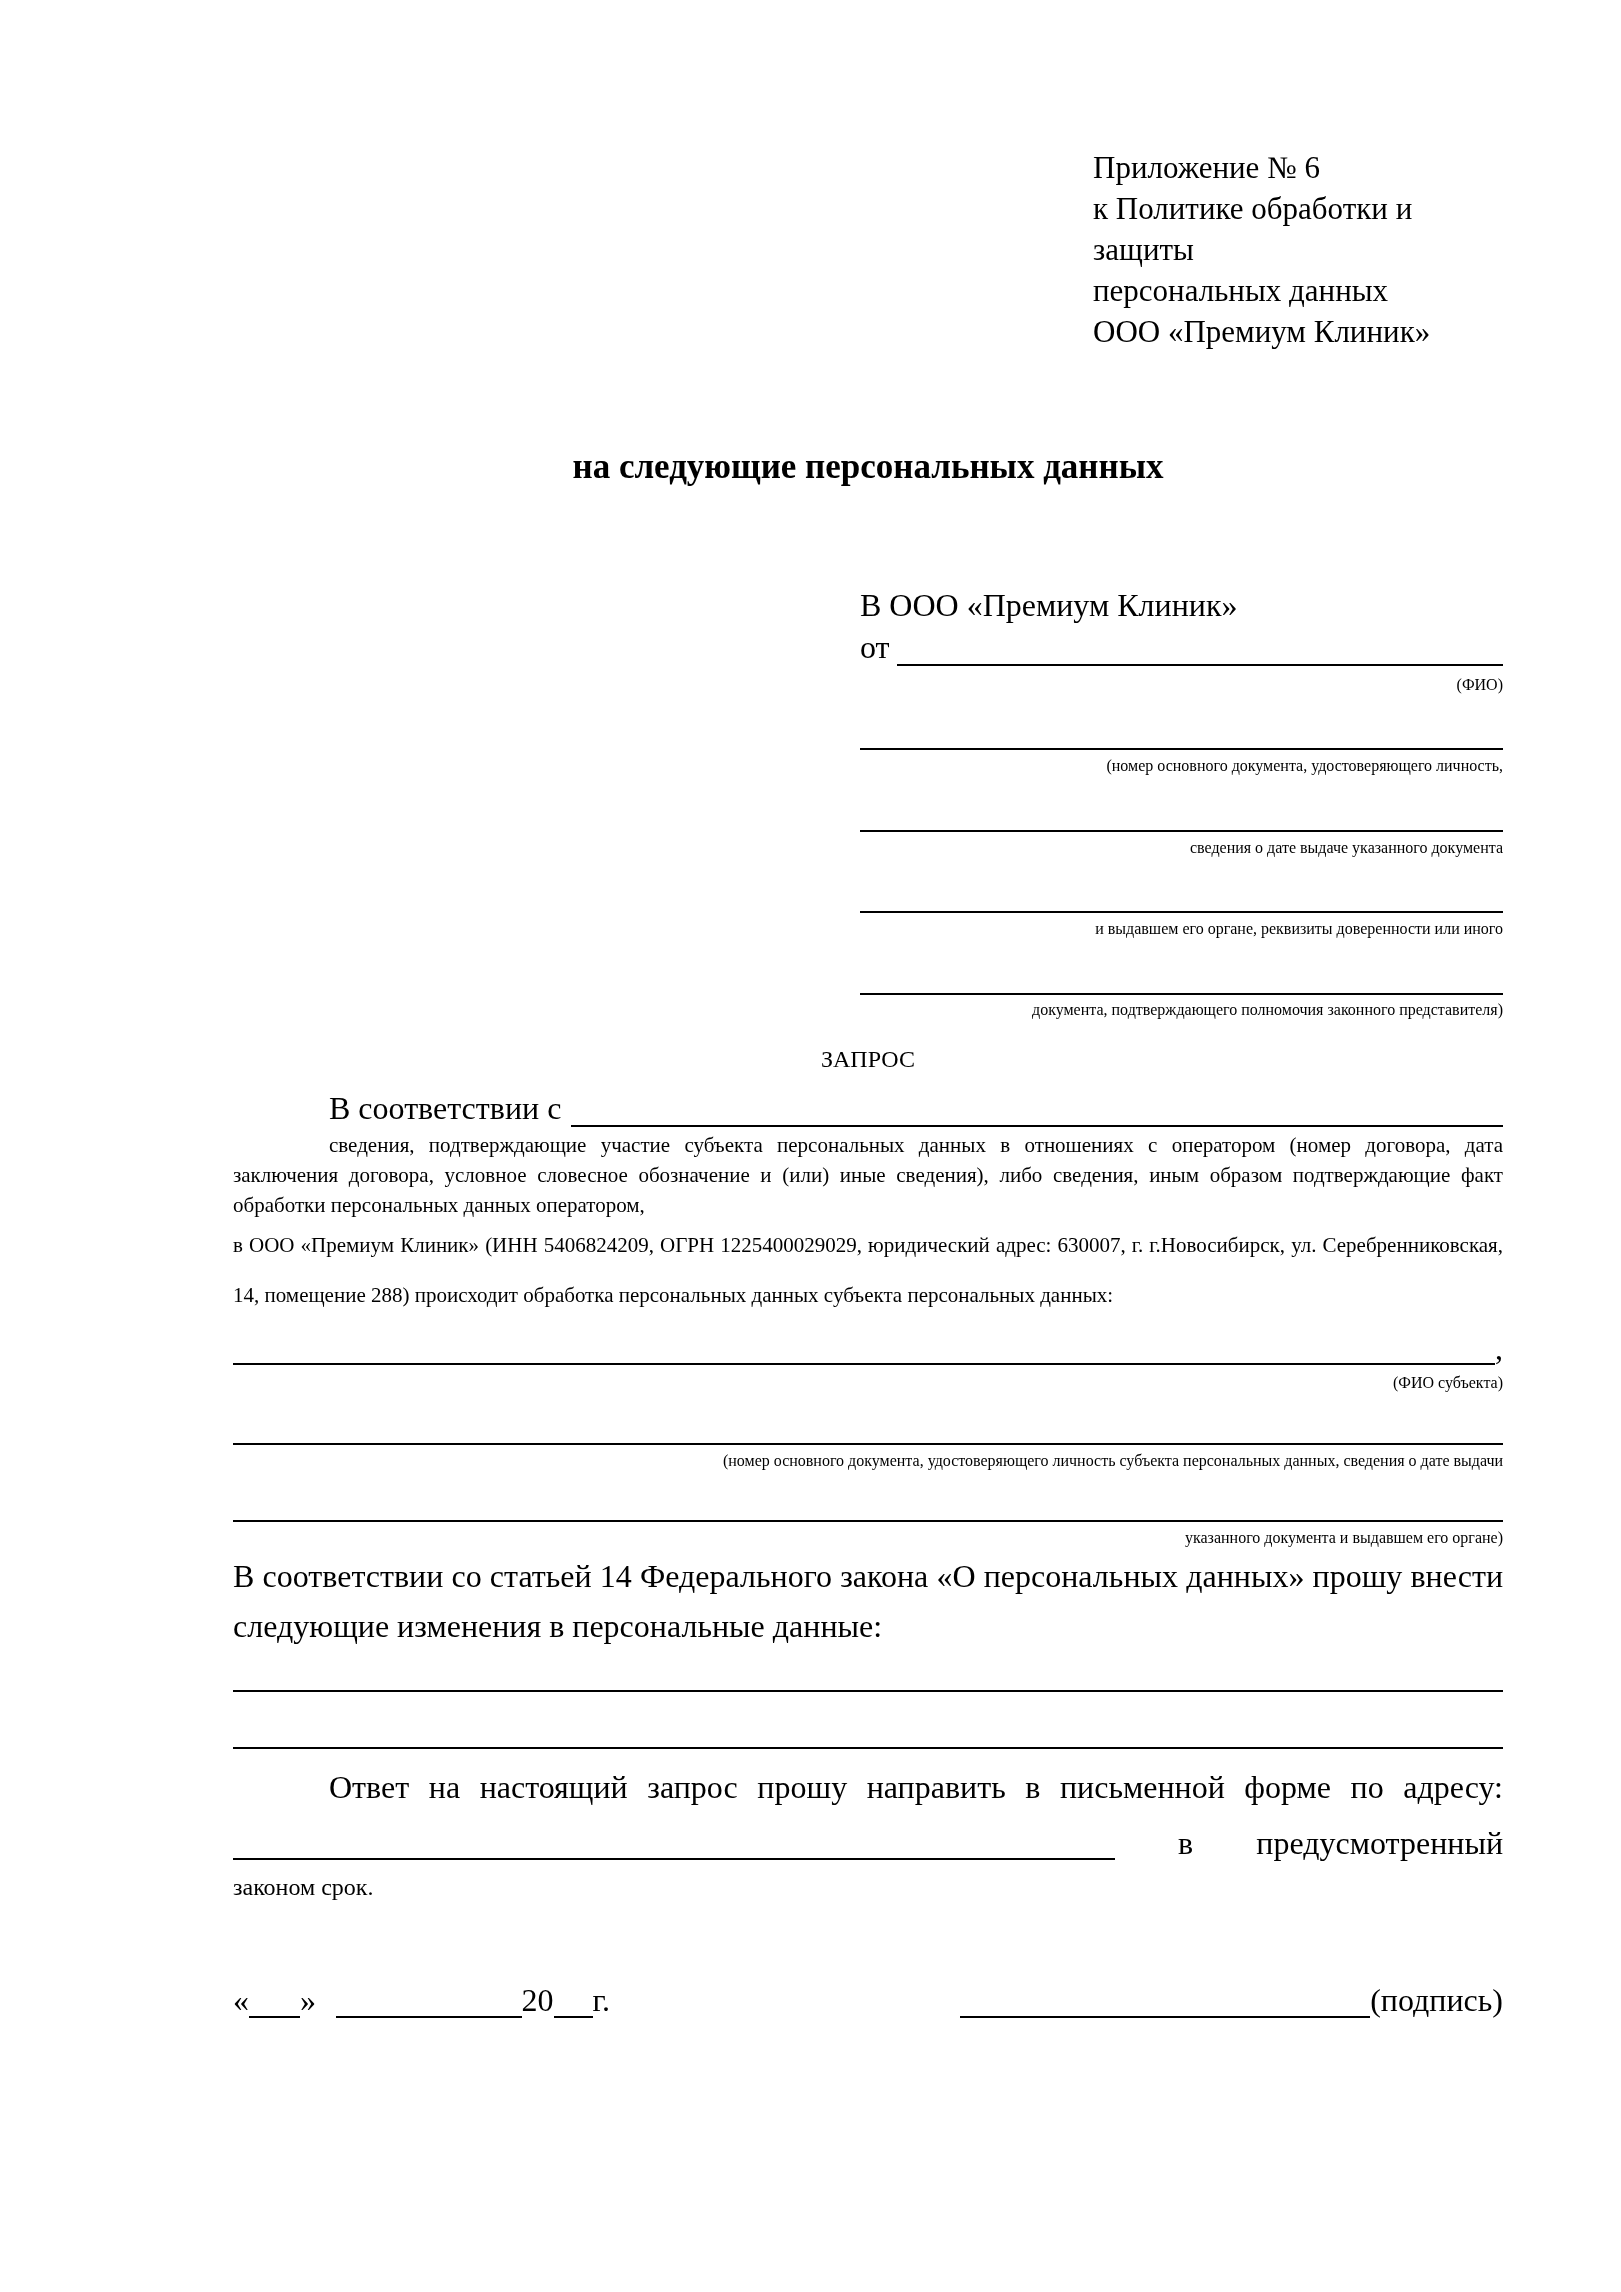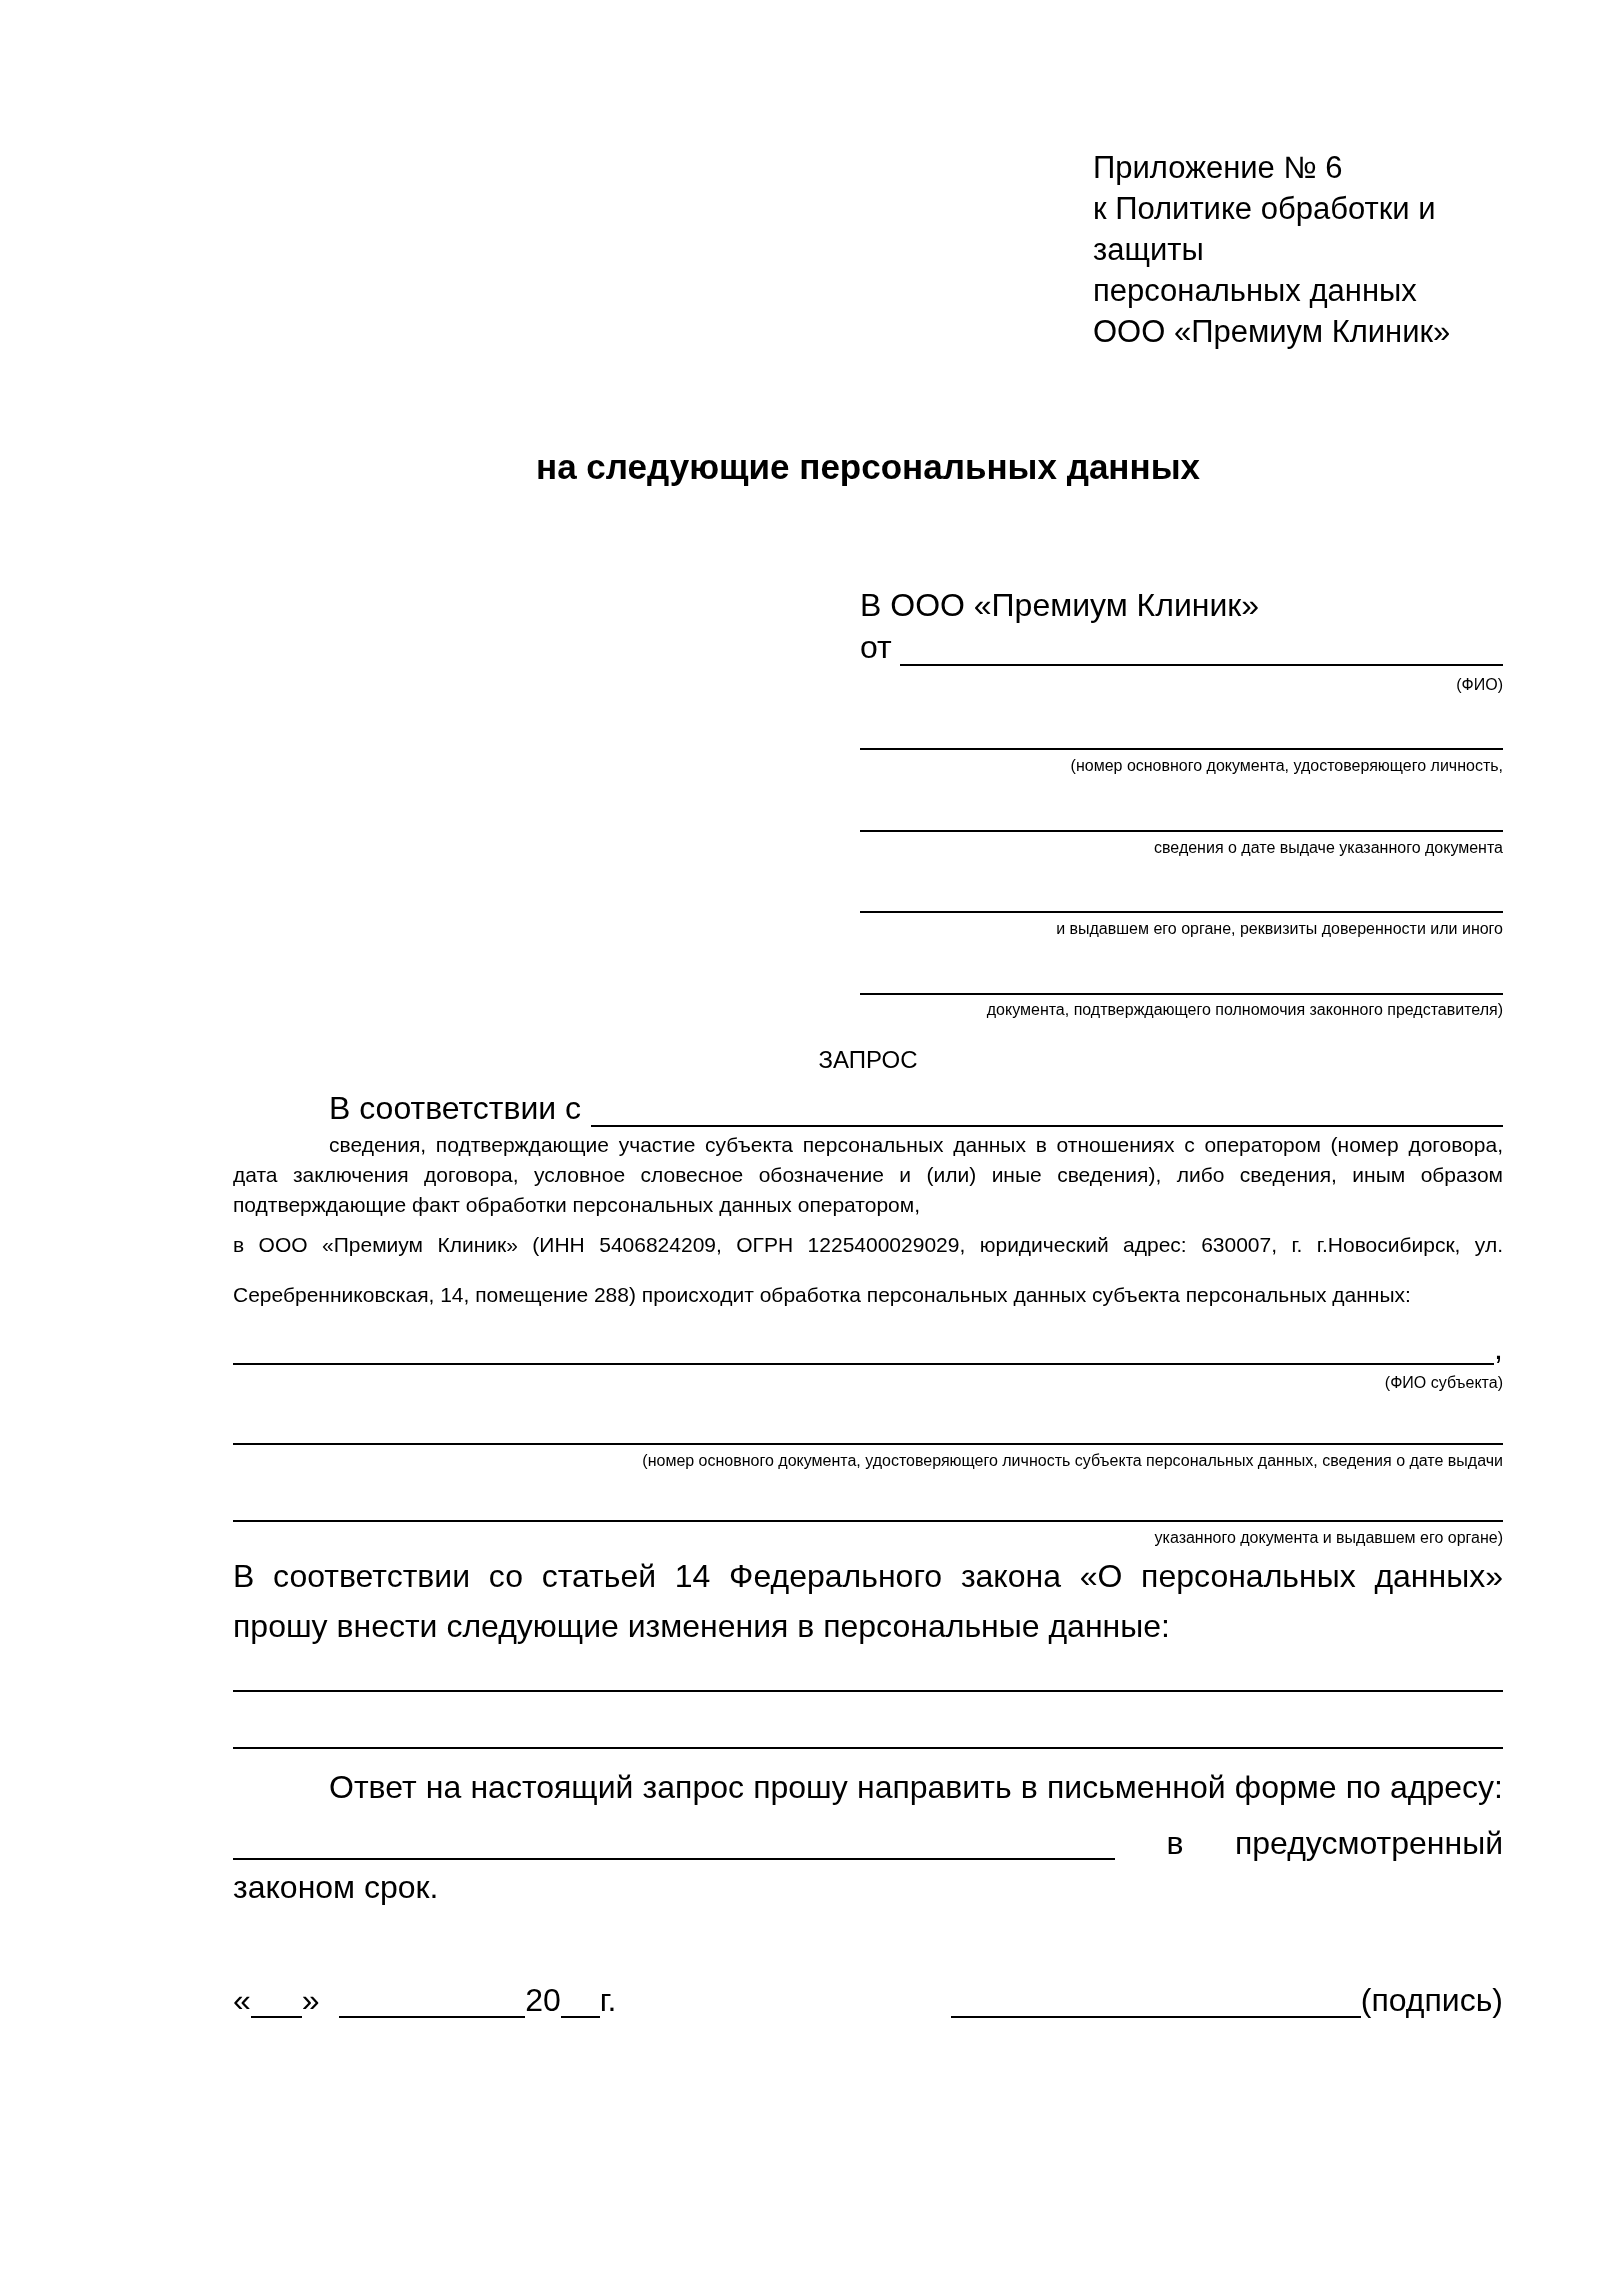--- a/index.html
+++ b/index.html
@@ -1,19 +1,19 @@
 <!DOCTYPE html>
 <html><head>
 <meta charset="utf-8">
 <style>
   html,body{margin:0;padding:0;background:#e8e8e8;}
   .page{
     width:1621px;height:2293px;background:#ffffff;position:relative;
     box-sizing:border-box;padding:147px 118px 0 233px;
-    font-family:Liberation Sans, sans-serif;color:#000;
+    font-family:Liberation Serif, serif;color:#000;
     margin:0 auto;overflow:hidden;
   }
   
   .appendix{margin-left:860px;font-size:31px;line-height:41px;}
   
   .doc-title{margin-top:90px;text-align:center;font-weight:bold;font-size:35px;line-height:49px;}
   
   .recipient{margin-top:94px;margin-left:627px;font-size:32px;}
   .recipient .org{line-height:41px;}
   .flexrow{display:flex;align-items:flex-end;}
@@ -29,21 +29,21 @@
   .body-par{font-size:21px;line-height:50px;text-align:justify;}
   .fio-row{margin-top:7.8px;font-size:32px;}
   .fio-row .comma{line-height:39px;}
   .doc-uline{border-bottom:2.9px solid #000;height:47px;}
   .law-par{margin-top:0;font-size:32px;line-height:50px;text-align:justify;}
   .blank1{border-bottom:2.9px solid #000;height:39px;}
   .blank2{border-bottom:2.9px solid #000;height:55px;}
   .answer1{margin-top:13.7px;font-size:32px;line-height:50px;text-align:justify;text-align-last:justify;text-indent:96px;}
   .answer2{display:flex;align-items:flex-end;justify-content:space-between;font-size:32px;height:50px;}
   .answer2 .afill{width:882px;border-bottom:2.9px solid #000;height:39px;margin-bottom:2.9px;}
-  .answer3{font-size:32px;line-height:50px;}
+  .answer3{font-size:24px;line-height:50px;}
   
   .footer-row{margin-top:69px;display:flex;justify-content:space-between;align-items:flex-end;font-size:32px;}
   .dategrp{display:flex;align-items:flex-end;line-height:39px;}
   .u{border-bottom:2.9px solid #000;height:33px;margin-bottom:2.9px;display:inline-block;}
   .u-day{width:51px;}
   .u-month{width:186px;margin-left:19.6px;}
   .u-year{width:39px;}
   .siggrp{display:flex;align-items:flex-end;line-height:39px;}
   .u-sign{width:410px;}
 </style>

